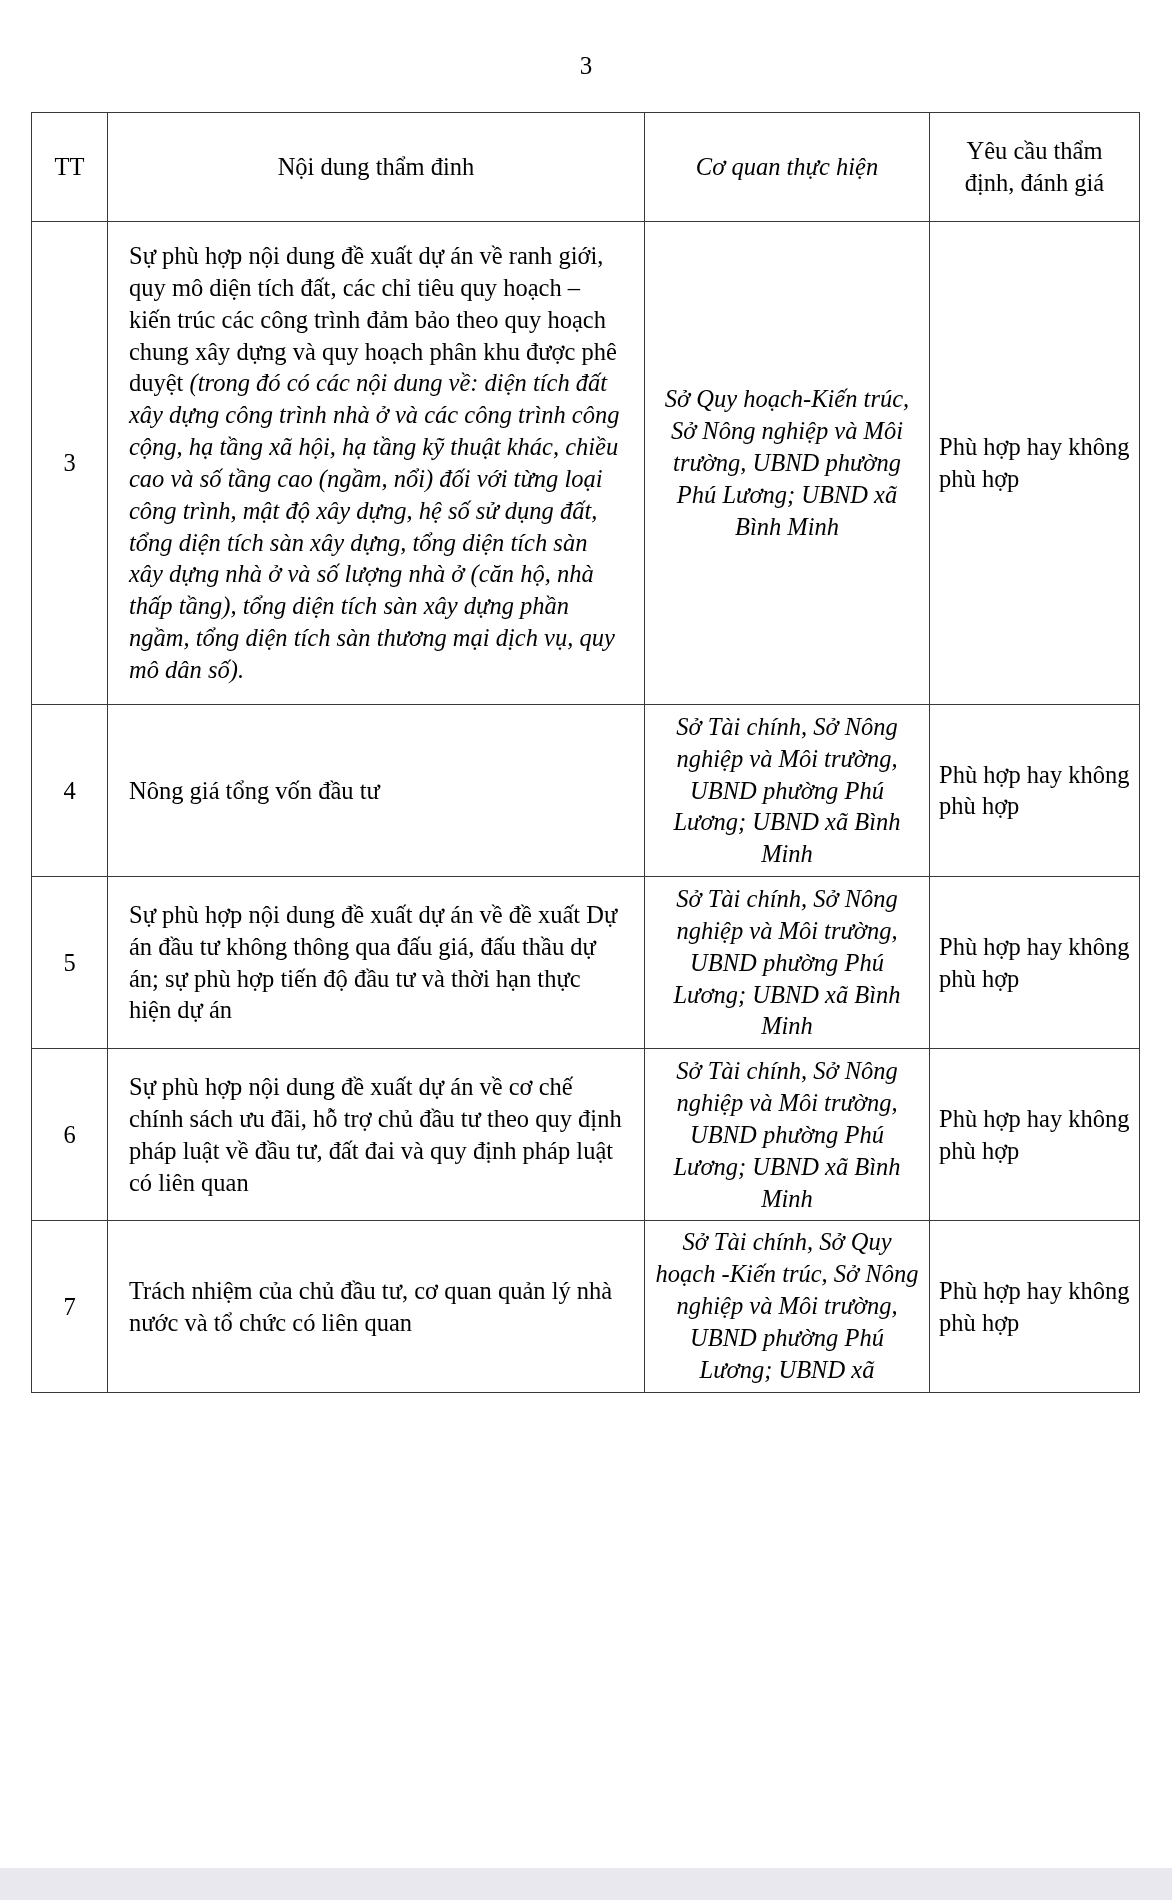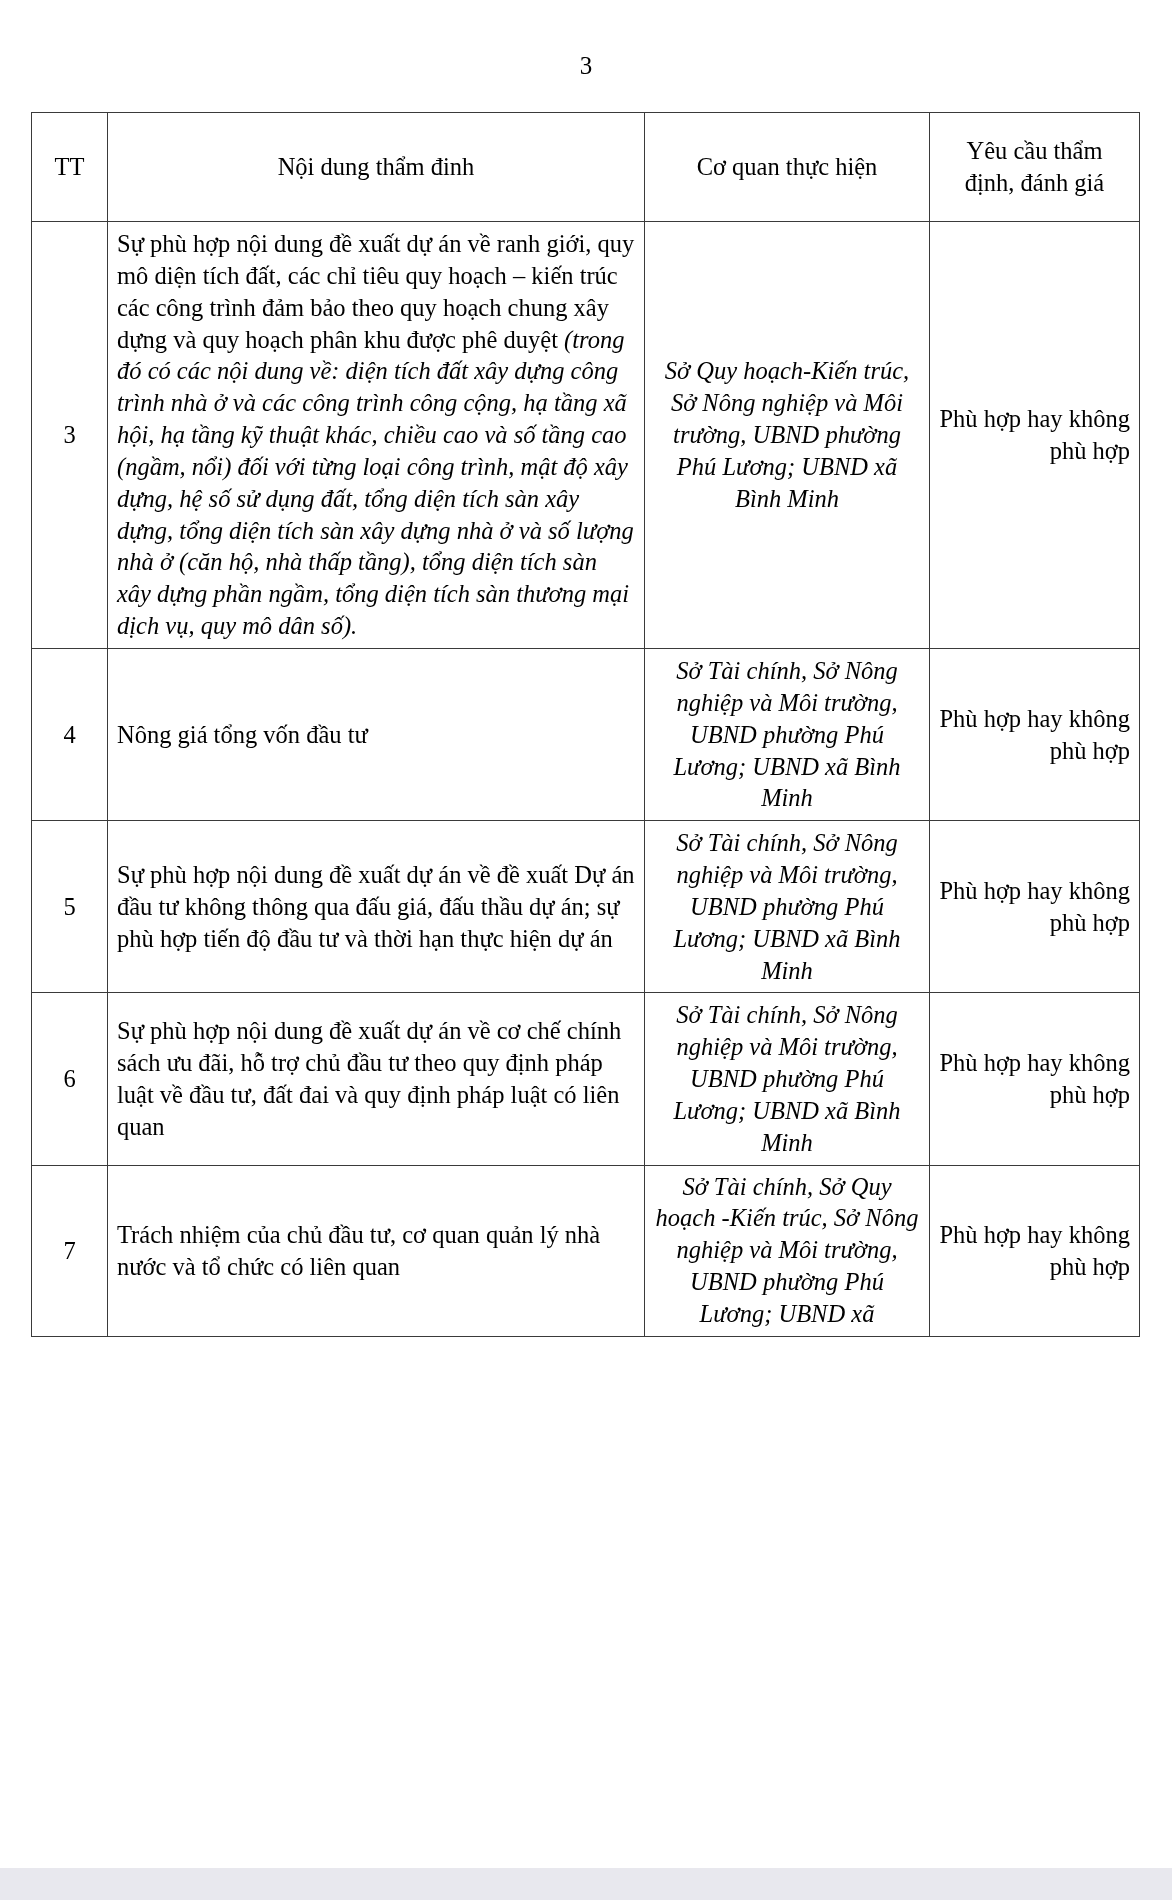--- a/index.html
+++ b/index.html
@@ -79,21 +79,21 @@
     text-align: center;
     font-weight: bold;
     font-size: 25px;
     line-height: 1.22;
     height: 96px;
     padding: 4px 6px;
   }
 
   th.h-tt      { vertical-align: middle; }
   th.h-content { vertical-align: middle; margin-top: 33px; }
-  th.h-agency  { vertical-align: middle; }
+  th.h-agency  { vertical-align: middle; font-style: italic; }
   th.h-req     { vertical-align: middle; }
 
   td.cell-tt {
     text-align: center;
     vertical-align: bottom;
     padding-bottom: 10px;
     font-size: 25px;
   }
   td.cell-tt.mid {
     vertical-align: middle;
@@ -103,37 +103,37 @@
   td.cell-content {
     text-align: justify;
     text-justify: inter-word;
     vertical-align: top;
     padding: 7px 10px 8px 11px;
     hyphens: none;
   }
   td.cell-content.v-mid { vertical-align: middle; }
 
   td.cell-content .para {
-    margin: 0;
+    margin: 12px;
     text-align: justify;
   }
   td.cell-content .para.last { text-align: left; }
 
   .ital { font-style: italic; }
 
   td.cell-agency {
     text-align: center;
     vertical-align: middle;
     padding: 5px 6px;
     line-height: 1.30;
     font-style: italic;
   }
 
   td.cell-req {
-    text-align: right;
+    text-align: left;
     vertical-align: middle;
     padding: 5px 8px;
     line-height: 1.30;
   }
 
   
   tr.row-3 td.cell-content { vertical-align: top; }
 
   
   tr.row-7 td { vertical-align: middle; }

